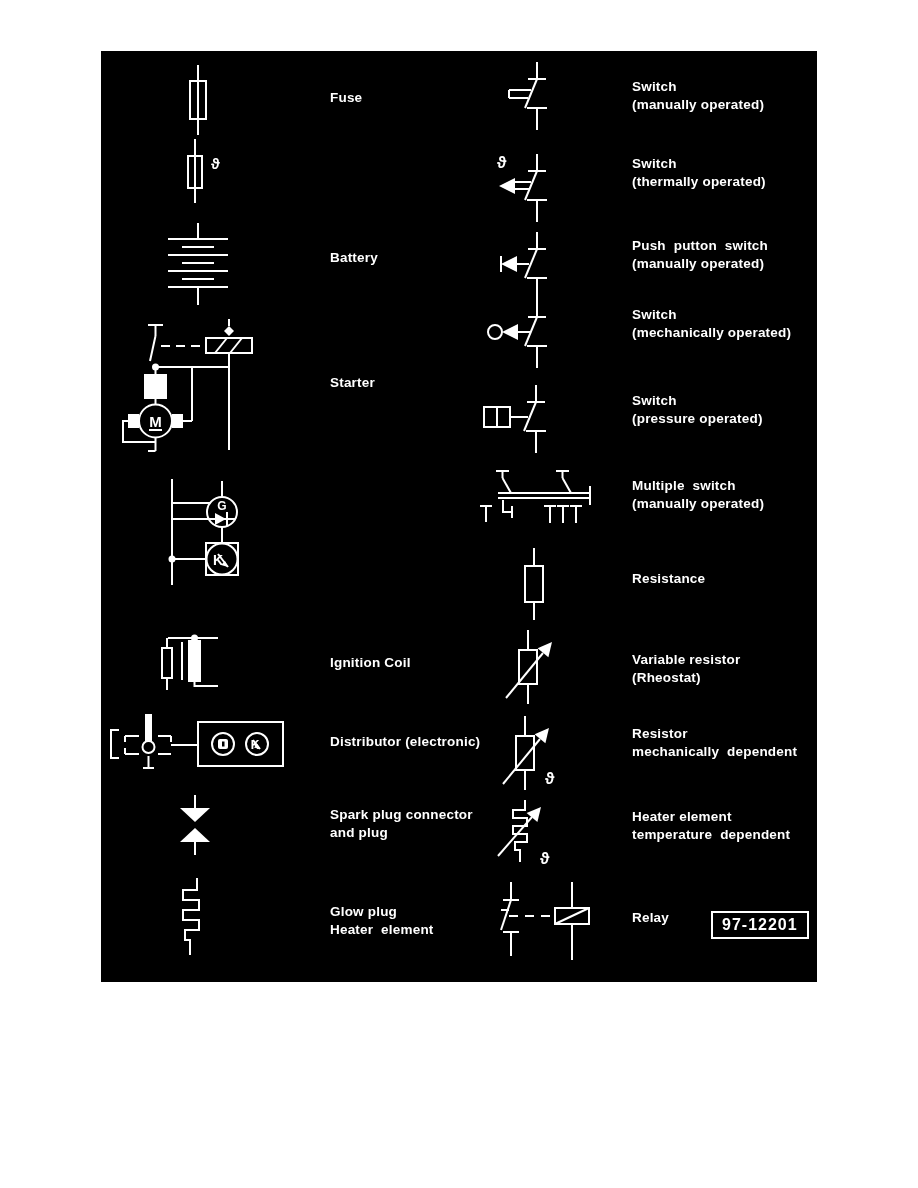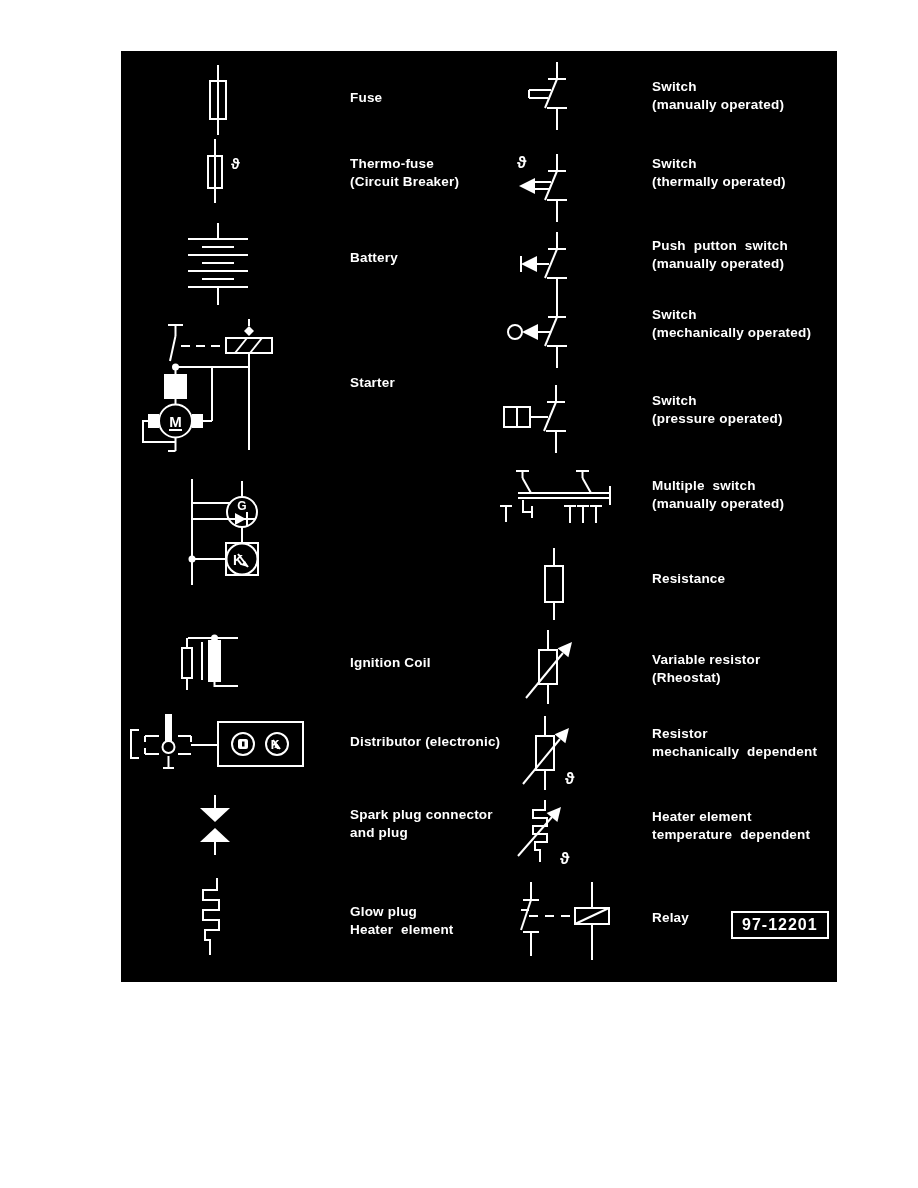--- a/index.html
+++ b/index.html
@@ -3,21 +3,21 @@
 <meta charset="utf-8">
 <style>
   html,body{margin:0;padding:0;}
   body{
     width:918px;height:1188px;position:relative;
     background:#ffffff;
     font-family:"Liberation Sans", sans-serif;
   }
   .panel{
     position:absolute;left:101px;top:51px;width:716px;height:931px;
-    background:#000000;overflow:hidden;margin-left:20px;
+    background:#000000;overflow:hidden;
   }
   .sym{position:absolute;}
   .sym svg{display:block;}
   .lbl{
     position:absolute;
     color:#ffffff;
     font-size:13.5px;line-height:1.32;font-weight:bold;
     letter-spacing:.2px;
     white-space:pre-wrap;
     width:270px;
@@ -48,22 +48,20 @@
   </div>
   <div class="lbl" style="left:229px;top:38px">Fuse</div>
 
   <div class="sym" style="left:76px;top:88px">
     <svg width="56" height="64" viewBox="0 0 56 64">
       <line x1="18" y1="0" x2="18" y2="64"></line>
       <rect class="o" x="11" y="17" width="14" height="32"></rect>
       <text x="34" y="30" font-size="15" font-weight="bold">ϑ</text>
     </svg>
   </div>
-  <div class="lbl" style="left:229px;top:104px">Thermo-fuse
-(Circuit Breaker)</div>
 
   <div class="sym" style="left:59px;top:172px">
     <svg width="76" height="82" viewBox="0 0 76 82">
       <line x1="38" y1="0" x2="38" y2="15"></line>
       <line x1="8" y1="16" x2="68" y2="16"></line>
       <line x1="22" y1="24" x2="54" y2="24" stroke-width="3"></line>
       <line x1="8" y1="32" x2="68" y2="32"></line>
       <line x1="22" y1="40" x2="54" y2="40" stroke-width="3"></line>
       <line x1="8" y1="48" x2="68" y2="48"></line>
       <line x1="22" y1="56" x2="54" y2="56" stroke-width="3"></line>

